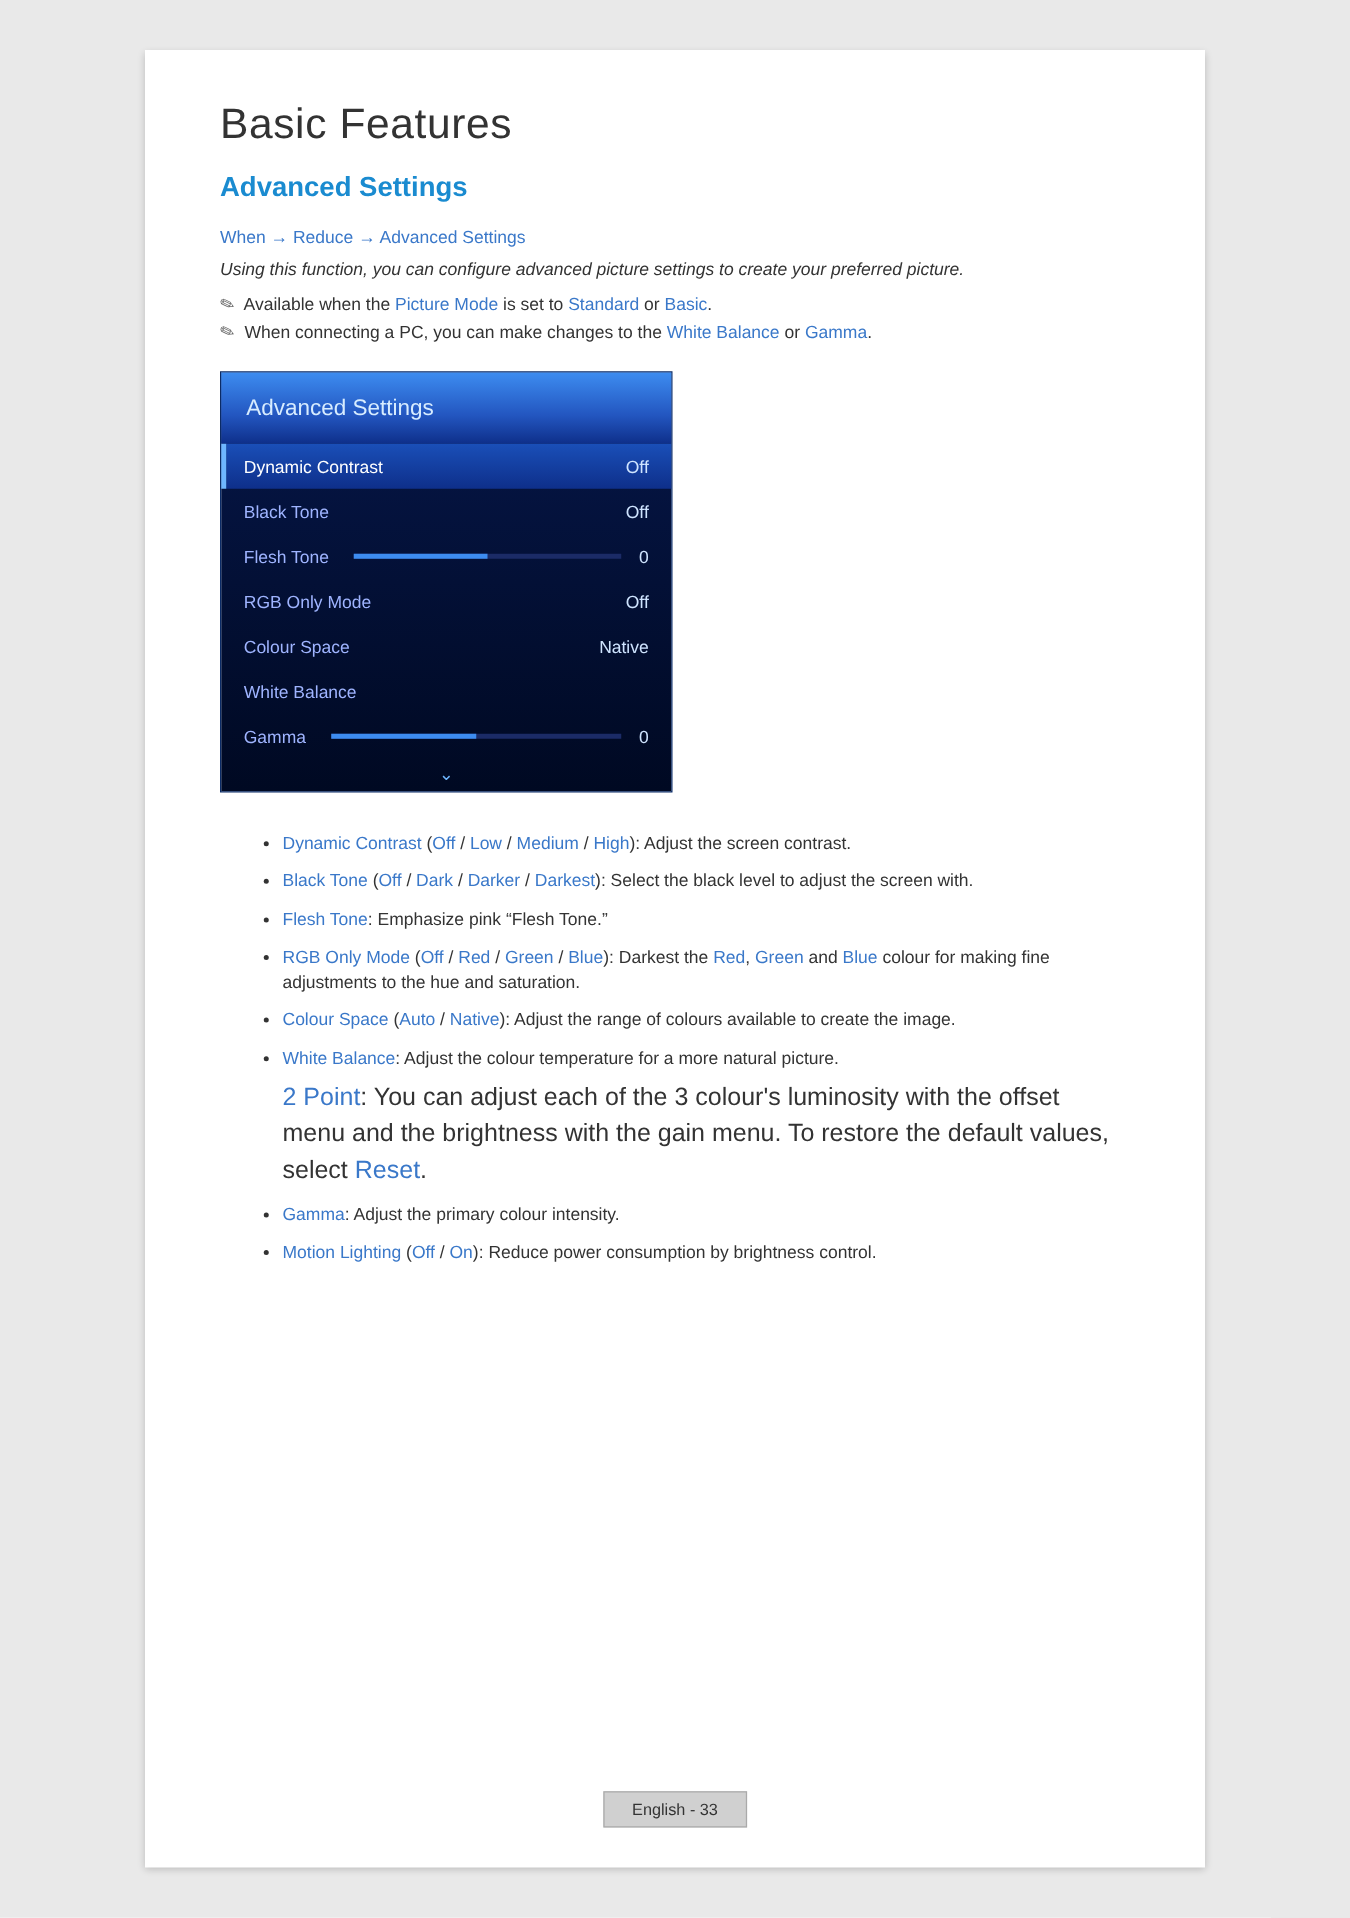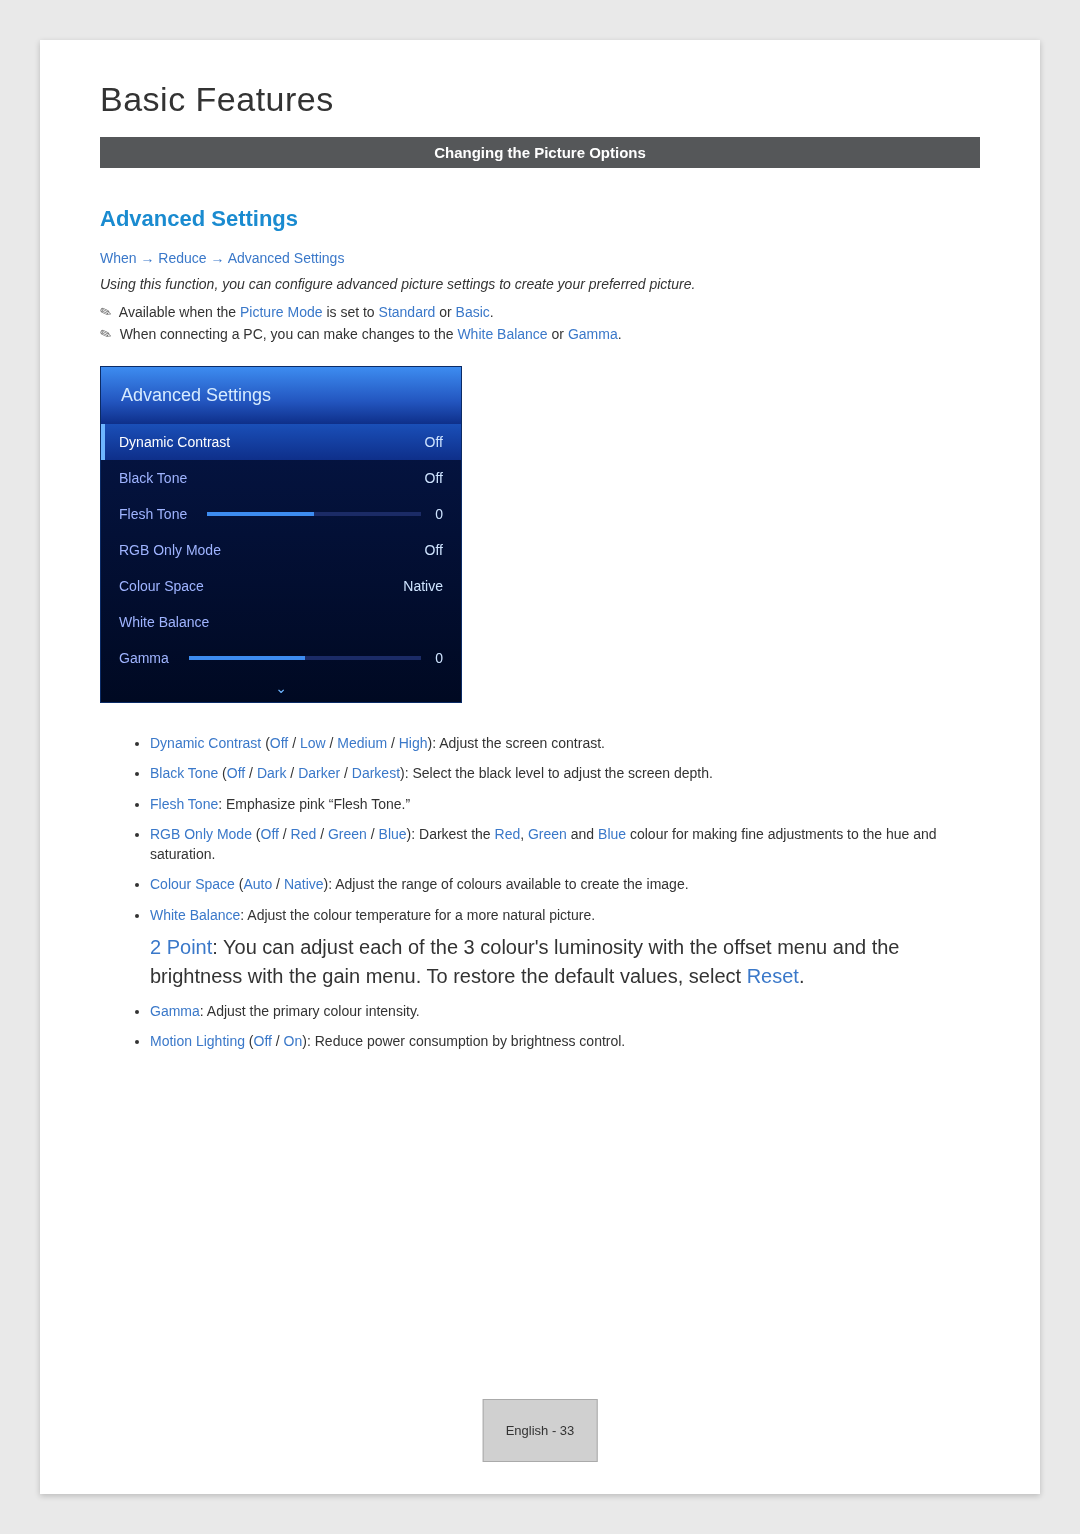--- a/index.html
+++ b/index.html
@@ -3,21 +3,21 @@
 <meta charset="utf-8">
 <style>
 html, body {
   margin: 0;
   padding: 0;
   background: #e9e9e9;
   font-family: Arial, Helvetica, sans-serif;
   color: #333;
 }
 .page {
-  width: 1000px;
+  width: 848px;
   min-height: 1454px;
   margin: 40px auto;
   background: #fff;
   box-shadow: 0 2px 6px rgba(0,0,0,.2);
   padding: 40px 60px 60px 60px;
   box-sizing: border-box;
   position: relative;
 }
 h1.title {
   font-size: 34px;
@@ -132,33 +132,32 @@
   font-size: 20px;
   line-height: 1.45;
 }
 .footer {
   position: absolute;
   bottom: 32px;
   left: 50%;
   transform: translateX(-50%);
   border: 1px solid #aaa;
   background: #d0d0d0;
-  padding: 23px 22px;
+  padding: 6px 22px;
   font-size: 13px;
   color: #333;
 }
 </style>
 </head>
 <body>
 
 <div class="page">
 
   <h1 class="title">Basic Features</h1>
 
-  <div class="subbar">Changing the Picture Options</div>
 
   <h2 class="section">Advanced Settings</h2>
 
   <div class="breadcrumb">
     <span class="blue">When</span><span> → </span><span class="blue">Reduce</span><span> → </span><span class="blue">Advanced Settings</span>
   </div>
 
   <div class="intro">Using this function, you can configure advanced picture settings to create your preferred picture.</div>
 
   <div class="note">
@@ -208,21 +207,21 @@
     <div class="chevron">⌄</div>
   </div>
 
   <ul class="details">
     <li>
       <span class="hl">Dynamic Contrast</span>
       (<span class="hl">Off</span> / <span class="hl">Low</span> / <span class="hl">Medium</span> / <span class="hl">High</span>)<span>: Adjust the screen contrast.</span>
     </li>
     <li>
       <span class="hl">Black Tone</span>
-      (<span class="hl">Off</span> / <span class="hl">Dark</span> / <span class="hl">Darker</span> / <span class="hl">Darkest</span>)<span>: Select the black level to adjust the screen depth.</span>
+      (<span class="hl">Off</span> / <span class="hl">Dark</span> / <span class="hl">Darker</span> / <span class="hl">Darkest</span>)<span>: Select the black level to adjust the screen with.</span>
     </li>
     <li>
       <span class="hl">Flesh Tone</span><span>: Emphasize pink “Flesh Tone.”</span>
     </li>
     <li>
       <span class="hl">RGB Only Mode</span>
       (<span class="hl">Off</span> / <span class="hl">Red</span> / <span class="hl">Green</span> / <span class="hl">Blue</span>)<span>: Darkest the </span><span class="hl">Red</span><span>, </span><span class="hl">Green</span><span> and </span><span class="hl">Blue</span><span> colour for making fine adjustments to the hue and saturation.</span>
     </li>
     <li>
       <span class="hl">Colour Space</span>

